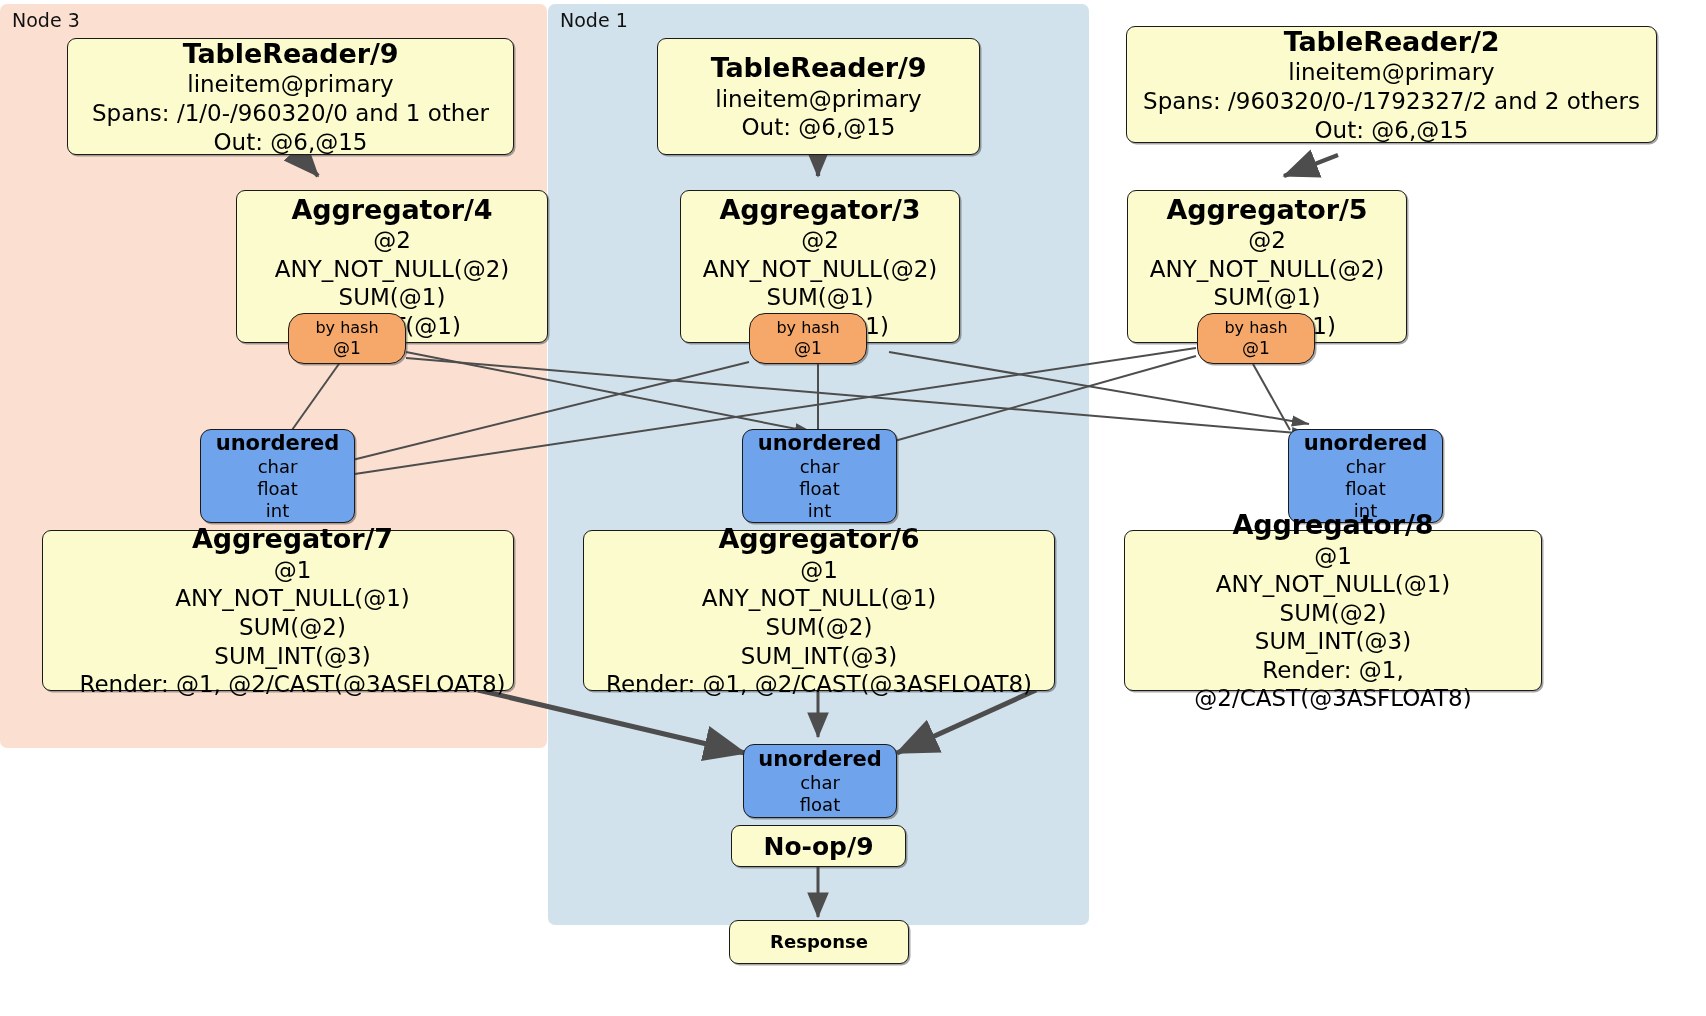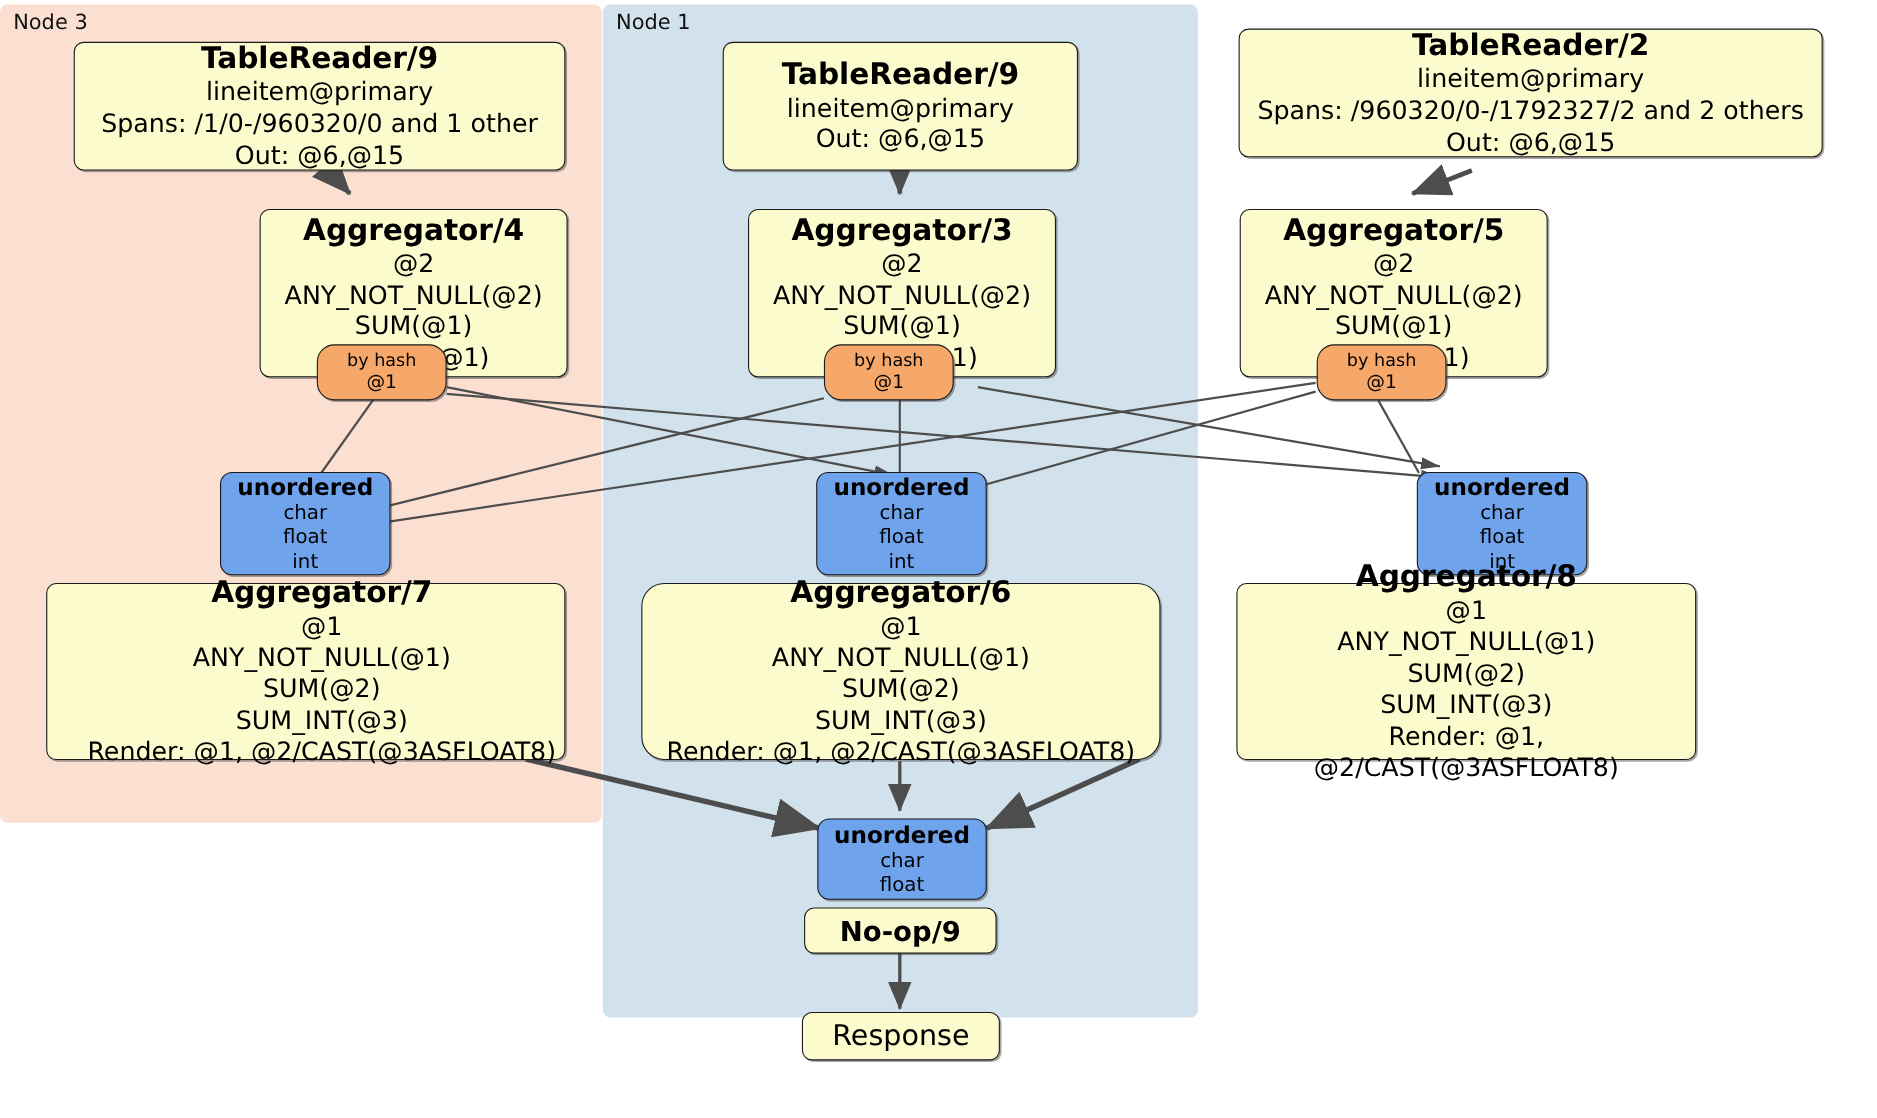--- a/index.html
+++ b/index.html
@@ -87,22 +87,22 @@
     font-size:21px;
   }
   .s-line{
     font-size:18px;
   }
   .noop-title{
     font-weight:bold;
     font-size:25px;
   }
   .resp-title{
-    font-weight:normal;
-    font-size:26px;
+    font-weight:bold;
+    font-size:18px;
   }
 </style>
 </head>
 <body>
 
 <div id="stage">
 
   <div class="panel" style="left:0px;top:4px;width:547px;height:744px;background:#fbe0d2;">
     <div class="panel-label">Node 3</div>
   </div>
@@ -169,21 +169,21 @@
     <div class="t-line">Out: @6,@15</div>
   </div>
 
   <div class="box proc" style="left:1126px;top:26px;width:531px;height:117px;">
     <div class="t-title">TableReader/2</div>
     <div class="t-line">lineitem@primary</div>
     <div class="t-line">Spans: /960320/0-/1792327/2 and 2 others</div>
     <div class="t-line">Out: @6,@15</div>
   </div>
 
-  <div class="box proc" style="left:236px;top:190px;width:280px;height:153px;">
+  <div class="box proc" style="left:236px;top:190px;width:312px;height:153px;">
     <div class="t-title">Aggregator/4</div>
     <div class="t-line">@2</div>
     <div class="t-line">ANY_NOT_NULL(@2)</div>
     <div class="t-line">SUM(@1)</div>
     <div class="t-line">COUNT(@1)</div>
   </div>
 
   <div class="box proc" style="left:680px;top:190px;width:280px;height:153px;">
     <div class="t-title">Aggregator/3</div>
     <div class="t-line">@2</div>
@@ -238,21 +238,21 @@
 
   <div class="box proc" style="left:42px;top:530px;width:472px;height:161px;padding-left:29px;">
     <div class="t-title">Aggregator/7</div>
     <div class="t-line">@1</div>
     <div class="t-line">ANY_NOT_NULL(@1)</div>
     <div class="t-line">SUM(@2)</div>
     <div class="t-line">SUM_INT(@3)</div>
     <div class="t-line">Render: @1, @2/CAST(@3ASFLOAT8)</div>
   </div>
 
-  <div class="box proc" style="left:583px;top:530px;width:472px;height:161px;border-radius:21px;">
+  <div class="box proc" style="left:583px;top:530px;width:472px;height:161px;">
     <div class="t-title">Aggregator/6</div>
     <div class="t-line">@1</div>
     <div class="t-line">ANY_NOT_NULL(@1)</div>
     <div class="t-line">SUM(@2)</div>
     <div class="t-line">SUM_INT(@3)</div>
     <div class="t-line">Render: @1, @2/CAST(@3ASFLOAT8)</div>
   </div>
 
   <div class="box proc" style="left:1124px;top:530px;width:418px;height:161px;">
     <div class="t-title">Aggregator/8</div>

